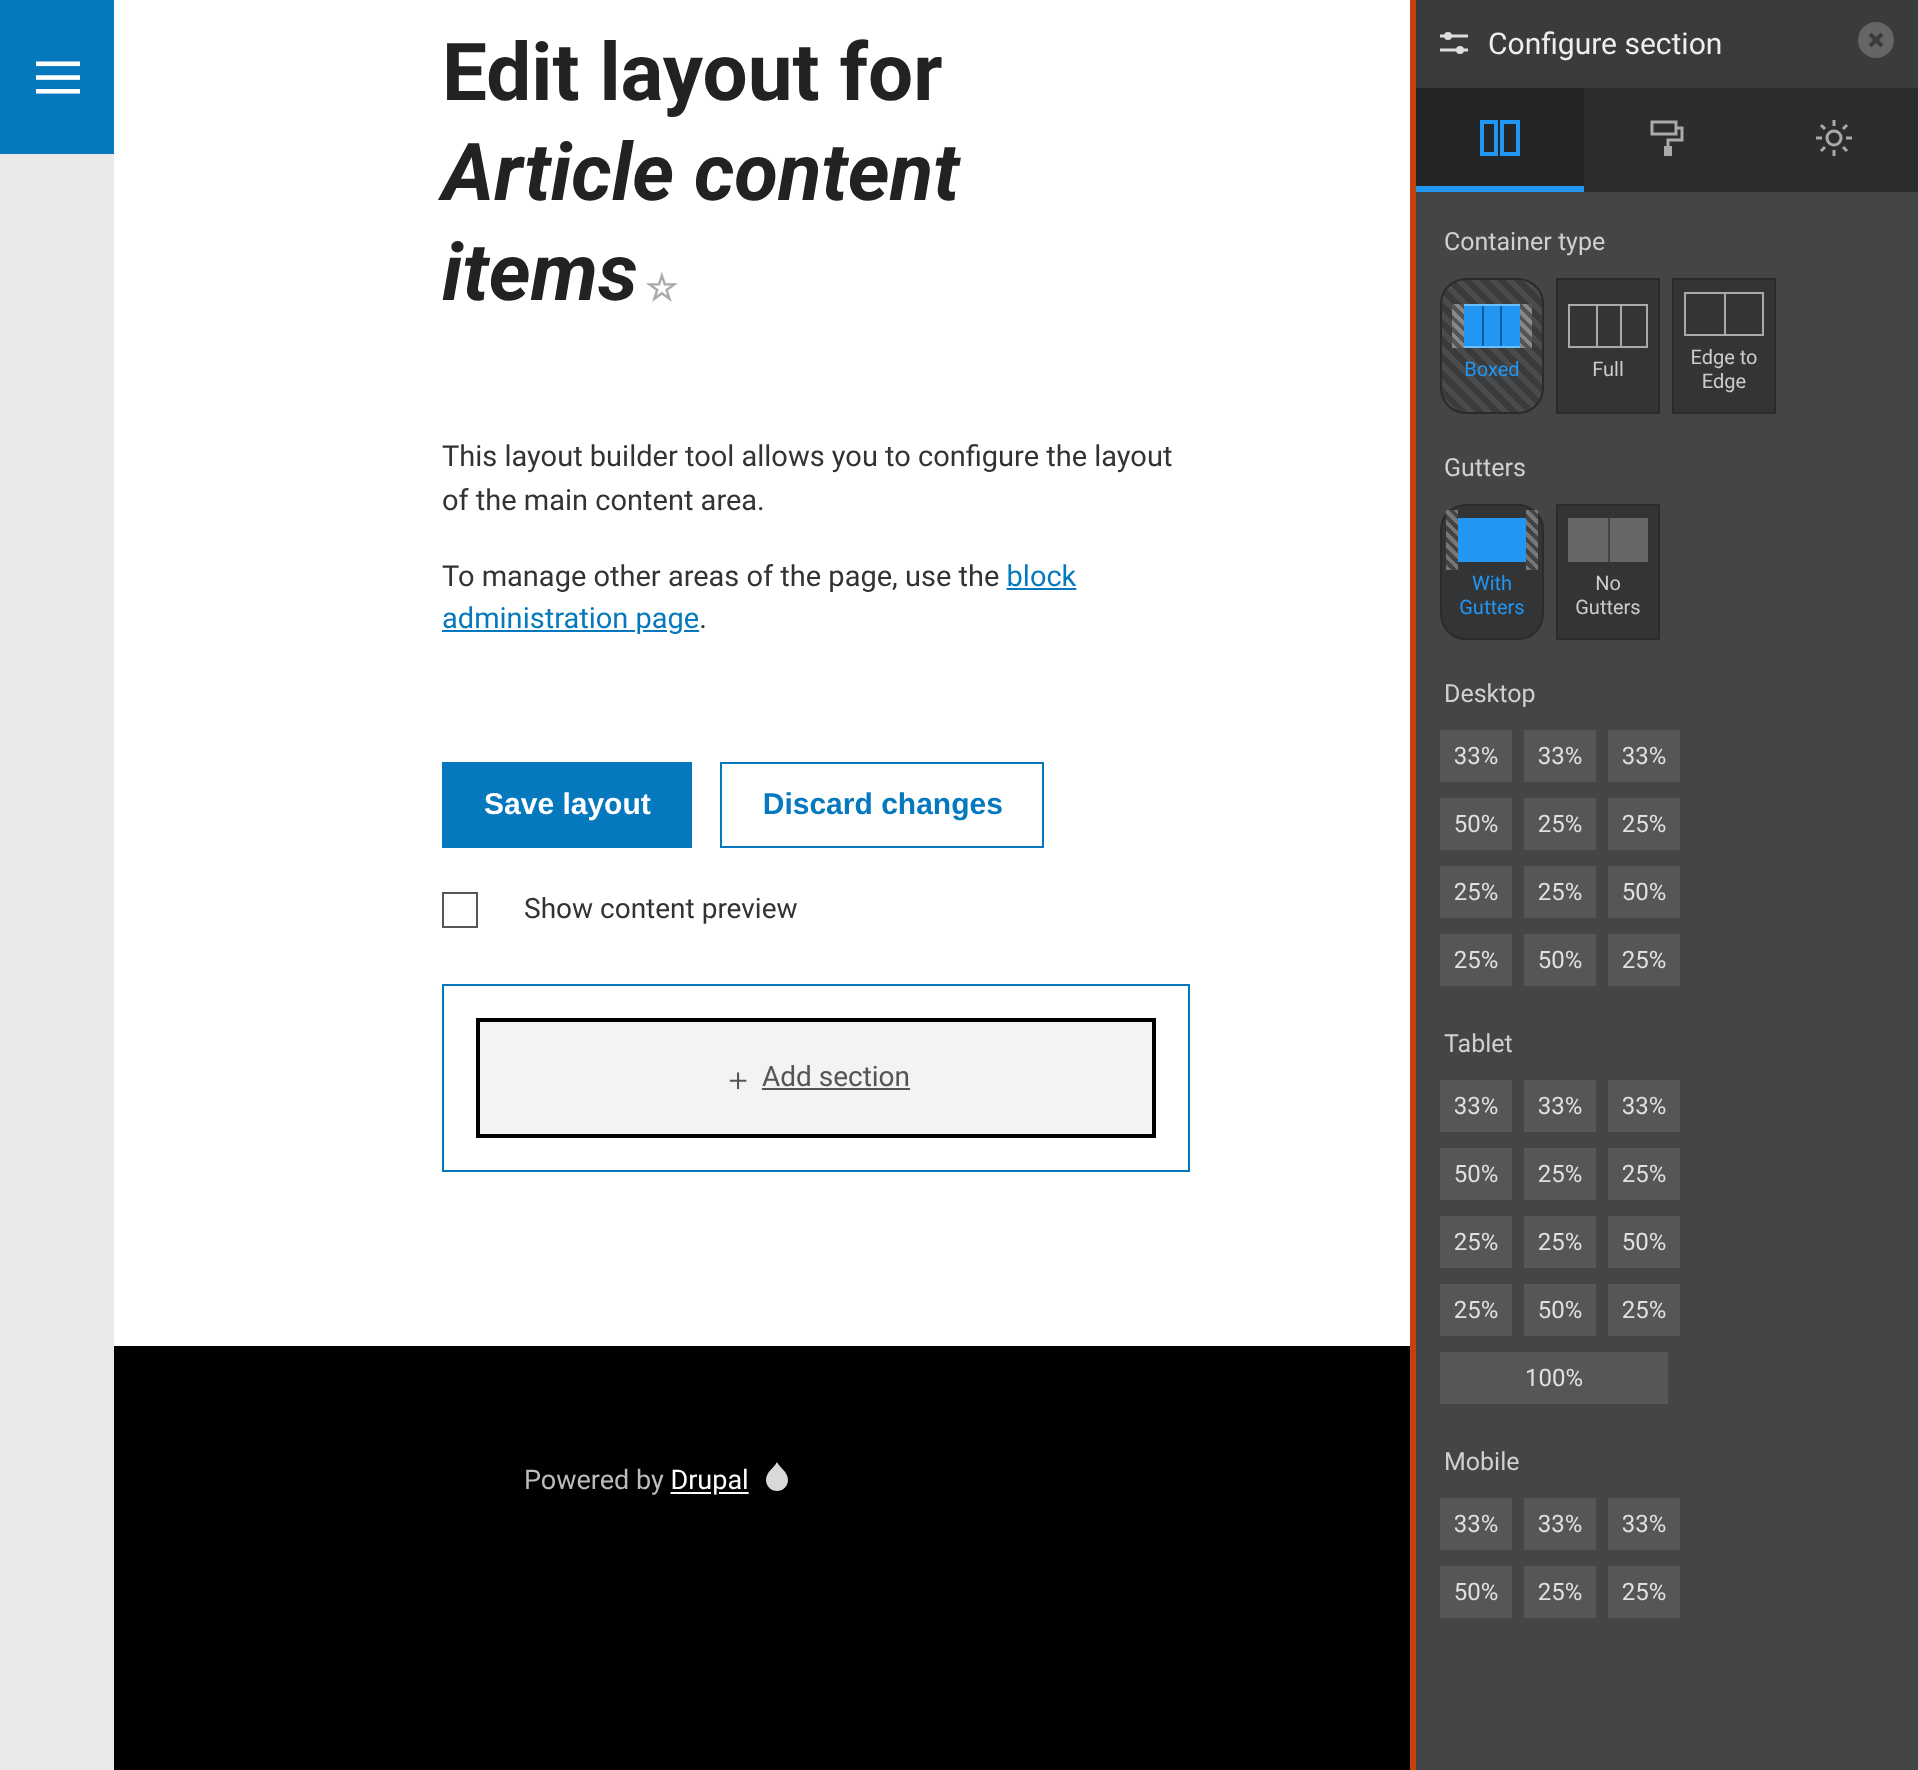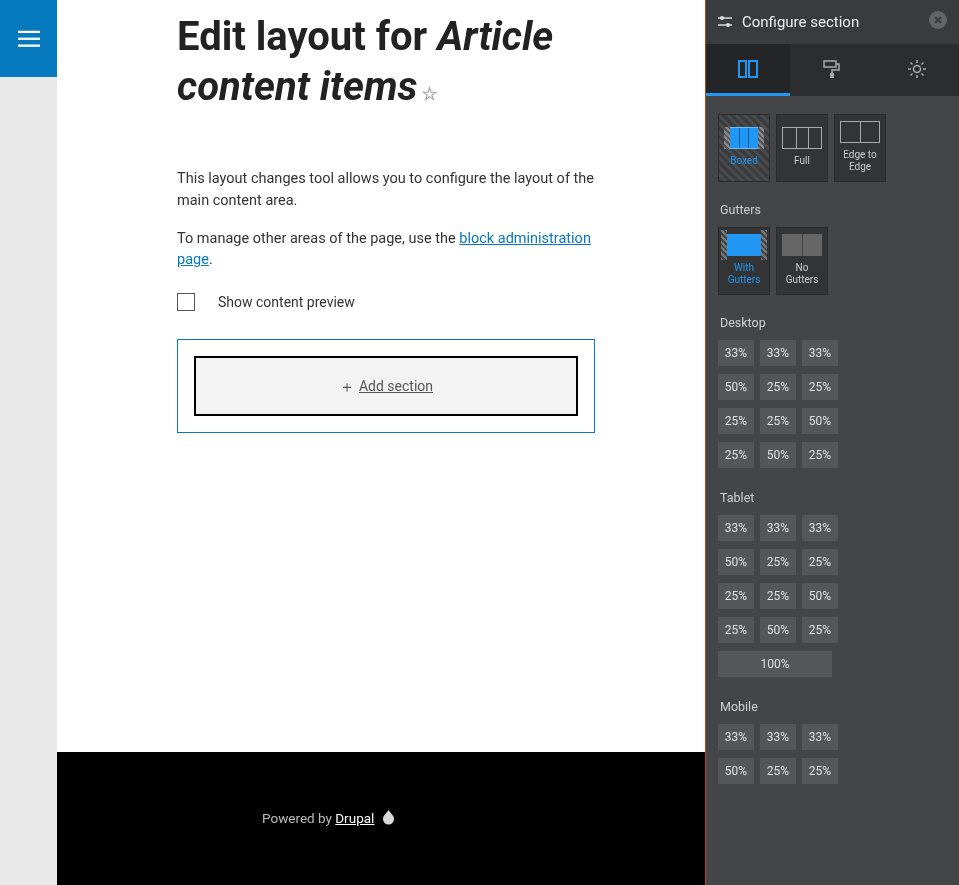--- a/index.html
+++ b/index.html
@@ -13,20 +13,21 @@
   }
   .hamburger {
     position: absolute; top:0; left:0; width:57px; height:77px;
     background:#0678be; display:flex; align-items:center; justify-content:center;
     cursor:pointer;
   }
   .hamburger svg { width:22px; height:18px; }
   .main {
     position:absolute; top:0; left:57px; right:254px; bottom:0;
     background:#fff;
+    padding-left:44px;
   }
   .content {
     padding: 12px 110px 40px 120px;
   }
   h1 {
     font-size: 40px; font-weight:700; color:#222; line-height:1.25;
   }
   h1 .italic { font-style: italic; }
   .star { font-size:18px; color:#aaa; margin-left:4px; vertical-align: baseline; }
   .desc { margin-top:56px; font-size:14.5px; color:#333; line-height:1.5; }
@@ -48,29 +49,29 @@
   }
   .section-inner {
     border:2px solid #000; background:#f3f3f3; height:60px;
     display:flex; align-items:center; justify-content:center;
     font-size:14px; color:#555;
   }
   .section-inner a { color:#555; text-decoration:underline; }
   .plus { font-weight:400; margin-right:4px; font-size:16px; position:relative; top:1px; }
   .footer {
     position:absolute; left:0; right:0; bottom:0; background:#000; color:#bbb;
-    height:133px; padding:58px 0 0 205px; font-size:13.5px;
+    height:212px; padding:58px 0 0 205px; font-size:13.5px;
   }
   .footer a { color:#fff; text-decoration:underline; }
   .drupal-icon { margin-left:4px; display:inline-block; vertical-align:middle; }
   
   .panel {
     position:absolute; top:0; right:0; width:254px; height:885px;
     background:#444547; color:#ccc; display:flex; flex-direction:column;
-    border-left:1px solid #c2410c;
+    border-left:3px solid #c2410c;
   }
   .panel-header {
     height:44px; background:#3a3b3d; display:flex; align-items:center;
     padding:0 12px; gap:10px; font-size:15px; color:#eee;
   }
   .panel-header .close { margin-left:auto; cursor:pointer; opacity:.7; }
   .tabs {
     height:52px; background:#2c2d2f; display:flex;
   }
   .tab {
@@ -91,21 +92,21 @@
   .group-label {
     font-size:12.5px; color:#d0d0d0; margin:0 0 10px 2px;
   }
   .option-row { display:flex; gap:6px; margin-bottom:20px; }
   .option-box {
     width:52px; background:#333436; border:1px solid #2a2b2d;
     display:flex; flex-direction:column; align-items:center; justify-content:center;
     padding:6px 2px 8px; cursor:pointer; font-size:10px; color:#ccc; text-align:center;
     line-height:1.2;
   }
-  .option-box.selected { color:#2196f3; }
+  .option-box.selected { color:#2196f3;border-radius:13px; }
   .option-box.selected.hatched { background:repeating-linear-gradient(45deg,#3a3b3d,#3a3b3d 3px,#4a4b4d 3px,#4a4b4d 6px); }
   .swatch { width:40px; height:22px; margin-bottom:6px; position:relative; }
   .swatch-gutter { background:#2196f3; }
   .swatch-gutter::before, .swatch-gutter::after {
     content:""; position:absolute; top:-4px; bottom:-4px; width:6px;
     background:repeating-linear-gradient(45deg,#777,#777 2px,#444 2px,#444 4px);
   }
   .swatch-gutter::before { left:-3px; }
   .swatch-gutter::after { right:-3px; }
   .swatch-nogutter { background:#666; }
@@ -160,26 +161,30 @@
 </div>
 
 <div class="main">
   <div class="content">
     <h1>
       <span>Edit layout for</span>
       <span class="italic">Article content items</span><span class="star">☆</span>
     </h1>
 
     <div class="desc">
-      <p>This layout changes tool allows you to configure the layout of the main content area.</p>
+      <p>This layout builder tool allows you to configure the layout of the main content area.</p>
       <p>
         <span>To manage other areas of the page, use the </span><a href="#">block administration page</a><span>.</span>
       </p>
     </div>
 
+    <div class="actions">
+      <button class="btn btn-primary">Save layout</button>
+      <button class="btn btn-secondary">Discard changes</button>
+    </div>
 
     <label class="checkbox-row">
       <span class="checkbox"></span>
       <span>Show content preview</span>
     </label>
 
     <div class="section-outer">
       <div class="section-inner">
         <span class="plus">＋</span>
         <a href="#">Add section</a>
@@ -243,20 +248,21 @@
             <line x1="16.5" y1="3.5" x2="14.5" y2="5.5"></line>
             <line x1="5.5" y1="14.5" x2="3.5" y2="16.5"></line>
           </g>
         </svg>
     </div>
   </div>
 
   <div class="panel-body">
     <div class="panel-scroll">
 
+      <div class="group-label">Container type</div>
       <div class="option-row">
         <div class="option-box selected hatched">
           <div class="swatch">
               <div class="swatch-stripes-l"></div>
               <div class="swatch-boxed-inner"></div>
               <div class="swatch-stripes-r"></div>
             </div>
           <span>Boxed</span>
         </div>
         <div class="option-box">

